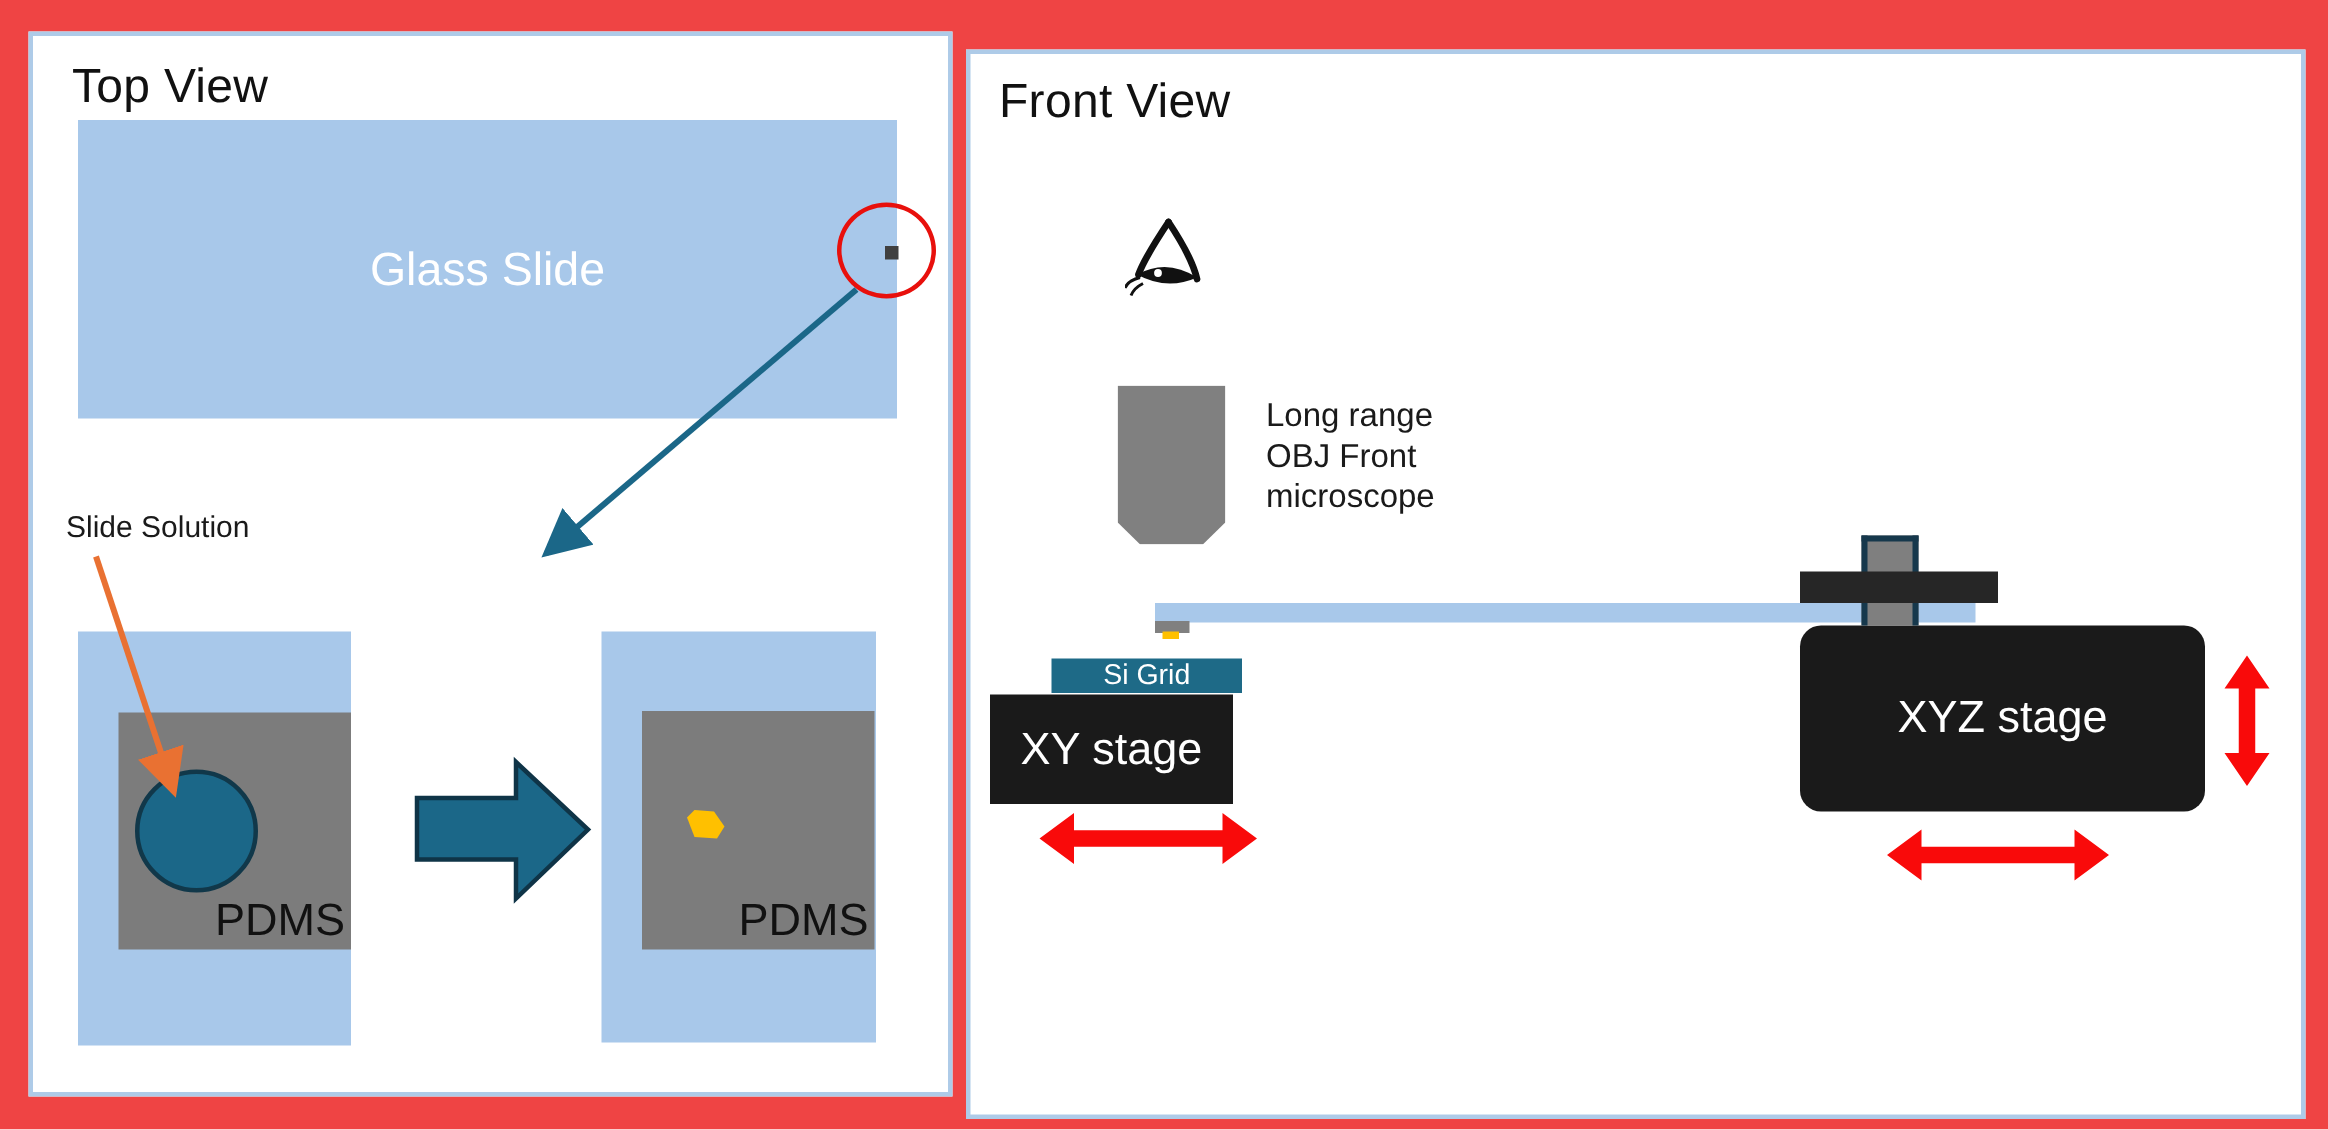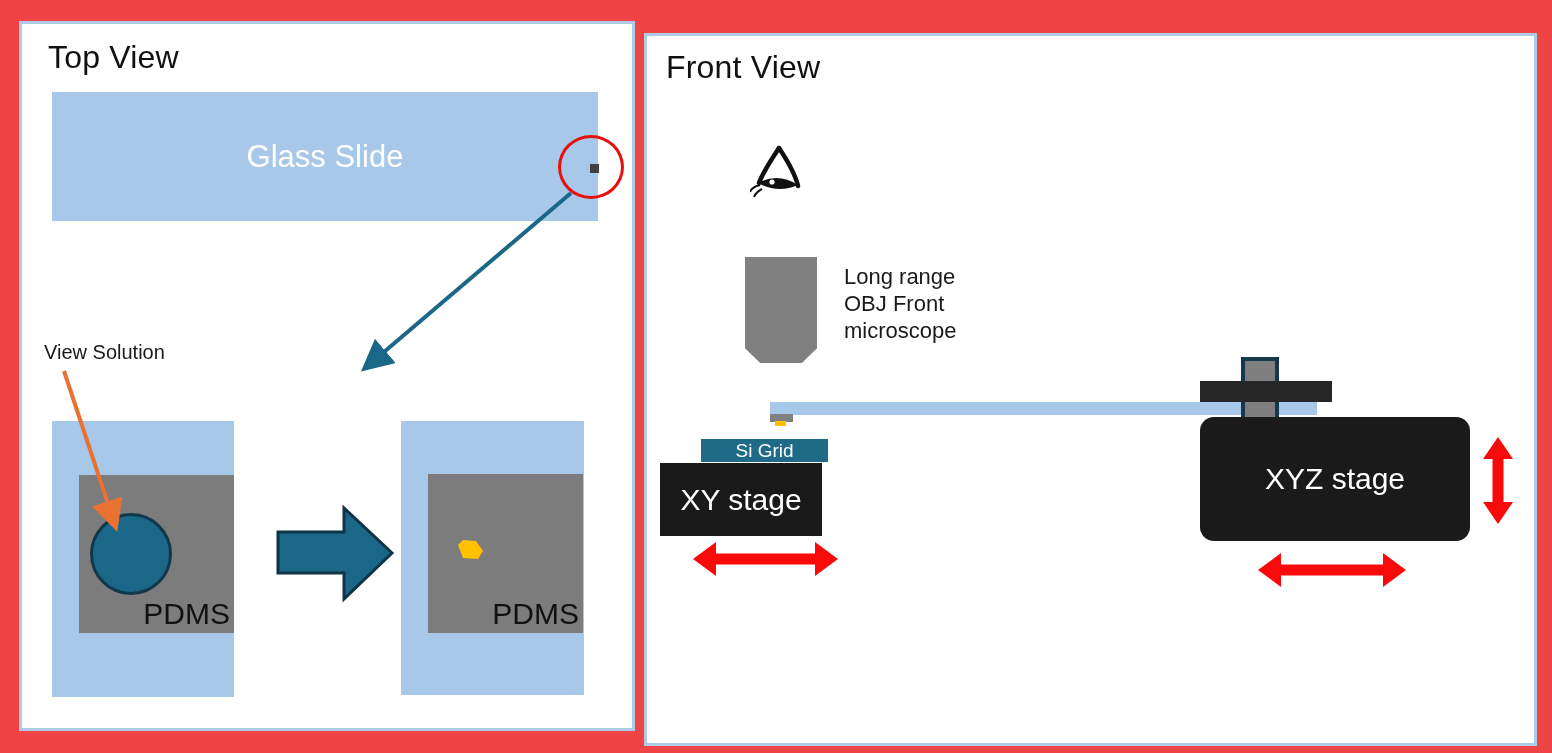--- a/index.html
+++ b/index.html
@@ -5,21 +5,21 @@
   html,body{margin:0;padding:0;background:#ffffff;}
   #canvas{
     position:relative;width:1552px;height:753px;background:#ef4444;overflow:hidden;
     font-family:"Liberation Sans",sans-serif;color:#1a1a1a;
   }
   .panel{position:absolute;background:#ffffff;border:3px solid #AECBE8;box-sizing:border-box;}
   #panel-top{left:19px;top:21px;width:616px;height:710px;}
   #panel-front{left:644px;top:33px;width:893px;height:713px;}
   .panel-title{position:absolute;font-size:32px;letter-spacing:0.2px;color:#111;}
   
-  #glass-slide{position:absolute;left:52px;top:92px;width:546px;height:129px;background:#A8C8EA;
+  #glass-slide{position:absolute;left:52px;top:80px;width:546px;height:199px;background:#A8C8EA;
     display:flex;align-items:center;justify-content:center;}
   #glass-slide .lbl{color:#ffffff;font-size:31px;}
   #zoom-circle{position:absolute;left:558px;top:135px;width:66px;height:64px;border:3.5px solid #E8100C;
     border-radius:50%;box-sizing:border-box;background:transparent;}
   #tiny-flake{position:absolute;left:590px;top:164px;width:9px;height:9px;background:#404040;}
   #mxene-solution-label{position:absolute;left:44px;top:341px;font-size:20px;}
   .substrate{position:absolute;width:182px;background:#A8C8EA;}
   #substrate-1{left:52px;top:421px;height:276px;}
   #substrate-2{left:401px;top:421px;height:274px;width:183px;}
   .pdms{position:absolute;background:#7C7C7C;}
@@ -60,21 +60,21 @@
   <div id="panel-top" class="panel">
     <div class="panel-title" style="left:26px;top:15px;">Top View</div>
   </div>
 
   <div id="glass-slide">
     <span class="lbl">Glass Slide</span>
   </div>
   <div id="zoom-circle"></div>
   <div id="tiny-flake"></div>
 
-  <div id="mxene-solution-label">View Solution</div>
+  <div id="mxene-solution-label">Slide Solution</div>
 
   <div id="substrate-1" class="substrate"></div>
   <div id="pdms-1" class="pdms">
     <span class="pdms-lbl">PDMS</span>
   </div>
   <div id="mxene-droplet"></div>
 
 
   <div id="substrate-2" class="substrate"></div>
   <div id="pdms-2" class="pdms">

